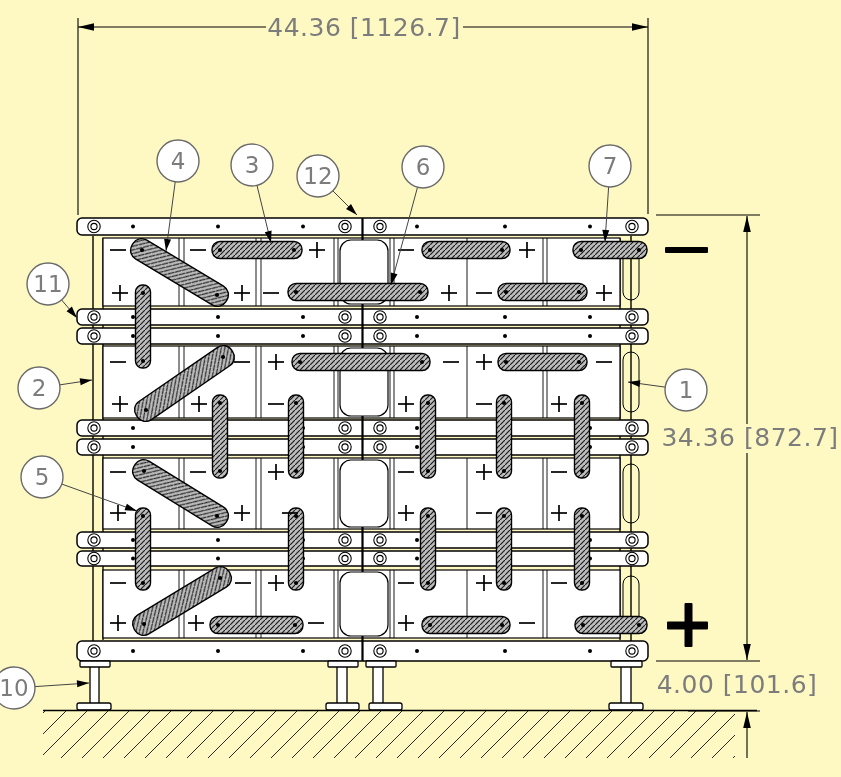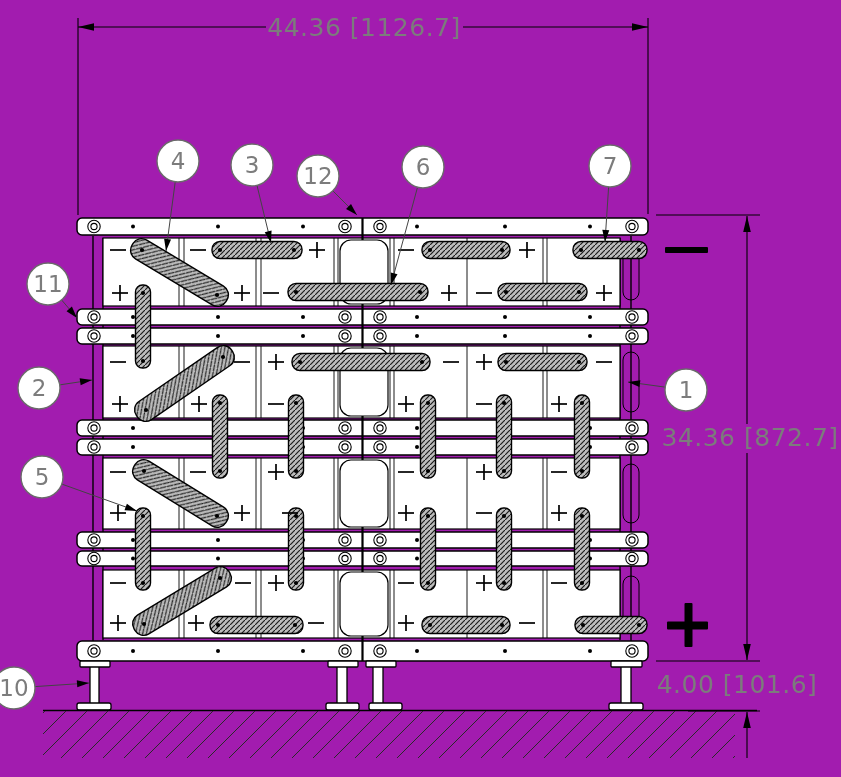--- a/index.html
+++ b/index.html
@@ -1,16 +1,16 @@
 <!DOCTYPE html>
 <html><head>
 <meta charset="utf-8">
 <style>
   html,body{margin:0;padding:0;background:#fff;}
-  .stage{width:841px;height:777px;position:relative;background:#a21caf;overflow:hidden;}
+  .stage{width:841px;height:777px;position:relative;background:#fef9c3;overflow:hidden;}
   svg{display:block;}
   .dim{font-family:"DejaVu Sans",sans-serif;font-size:25px;fill:#7c7c7c;letter-spacing:.5px;}
   .balloon-label{font-family:"DejaVu Sans",sans-serif;font-size:23px;fill:#7c7c7c;}
 </style>
 </head>
 <body>
 
 <div class="stage">
 <svg width="841" height="777" viewBox="0 0 841 777">
   <defs>

